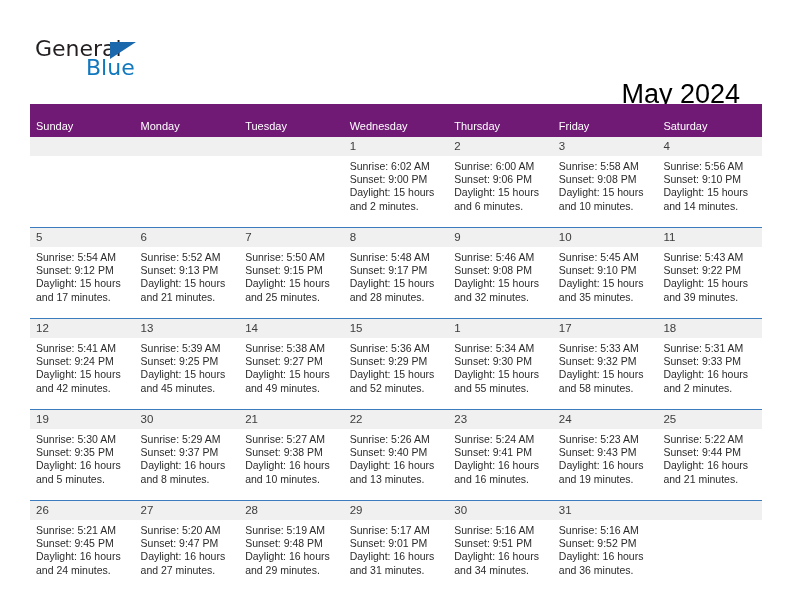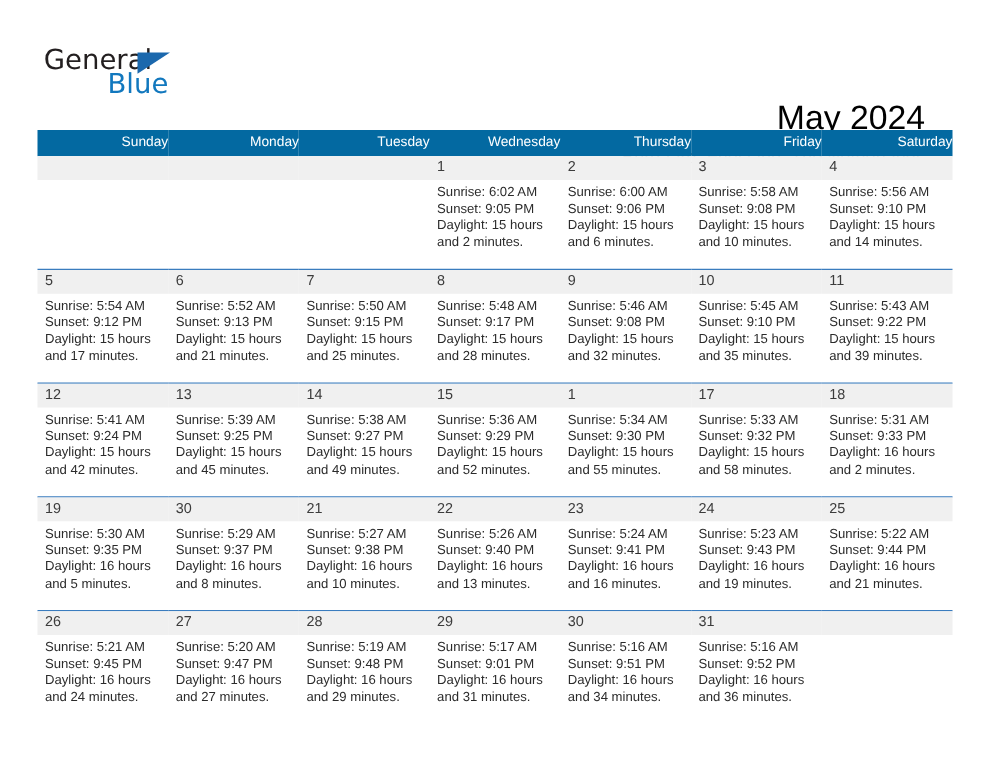--- a/index.html
+++ b/index.html
@@ -96,26 +96,26 @@
   
   .cal {
     position: absolute;
     left: 30px;
     top: 104px;
     width: 732px;
     border-collapse: collapse;
     table-layout: fixed;
   }
   .cal th {
-    background: #0369a1;
+    background: #701a75;
     color: #ffffff;
     font-size: 11px;
     font-weight: 400;
-    text-align: right;
-    padding: 4px 0 5px 6px;
+    text-align: left;
+    padding: 16px 0 5px 6px;
     height: 12px;
     border: none;
   }
   .cal td {
     vertical-align: top;
     padding: 0;
     height: 90px;
     border-top: 1px solid #3a7cbe;
     border-bottom: none;
     background: #ffffff;
@@ -216,21 +216,21 @@
                 <div></div>
                 <div></div>
               </div>
             </div>
           </td>
           <td>
             <div class="cell">
               <div class="daynum">1</div>
               <div class="info">
                 <div>Sunrise: 6:02 AM</div>
-                <div>Sunset: 9:05 PM</div>
+                <div>Sunset: 9:00 PM</div>
                 <div>Daylight: 15 hours</div>
                 <div>and 2 minutes.</div>
               </div>
             </div>
           </td>
           <td>
             <div class="cell">
               <div class="daynum">2</div>
               <div class="info">
                 <div>Sunrise: 6:00 AM</div>

